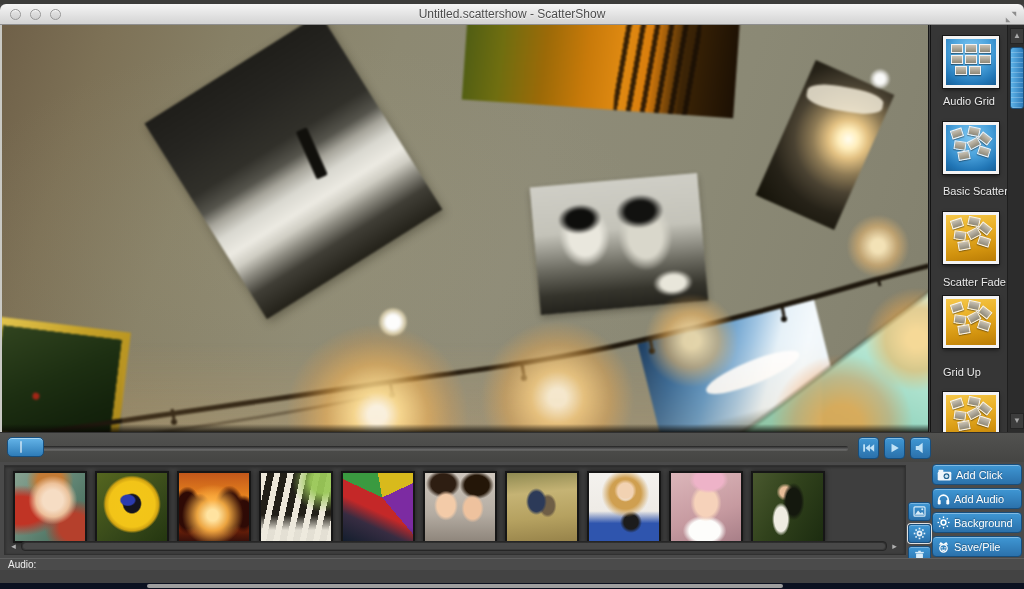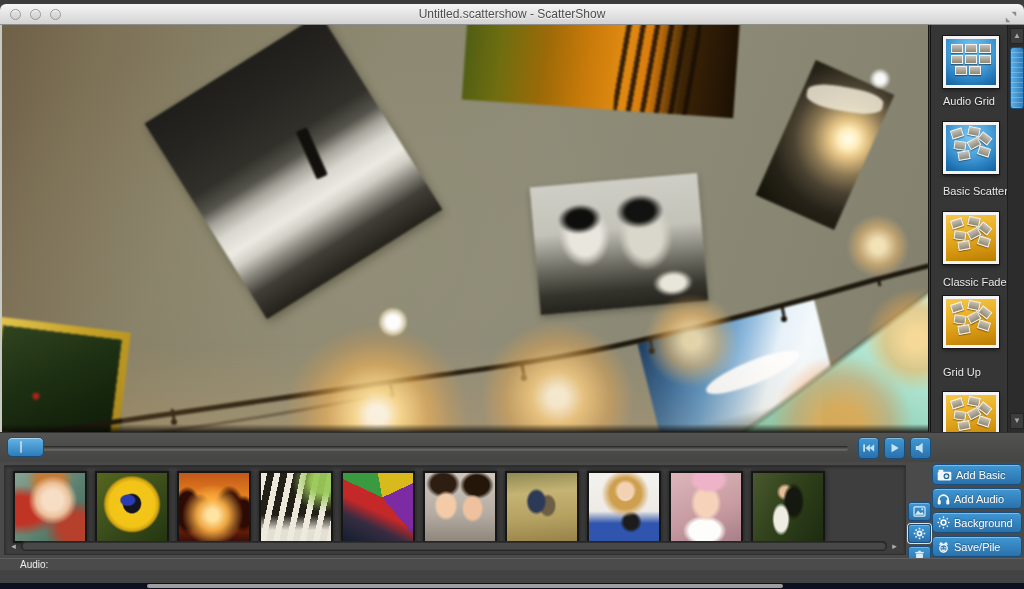--- a/index.html
+++ b/index.html
@@ -139,21 +139,21 @@
     display:flex;align-items:center;justify-content:center;box-shadow:inset 0 1px 0 rgba(255,255,255,.3);}
   .tool-btn.sel{box-shadow:0 0 0 1px #e0e0e0, inset 0 1px 0 rgba(255,255,255,.3);}
   .action-col{position:absolute;left:932px;top:0;width:92px;}
   .action-btn{position:absolute;left:0;width:90px;height:21px;border-radius:4px;cursor:pointer;
     border:1px solid var(--accent_border);background:linear-gradient(var(--accent),var(--accent_dark));
     box-shadow:inset 0 1px 0 rgba(255,255,255,.35);display:flex;align-items:center;gap:4px;padding:0 4px;}
   .action-btn .lbl{font-size:11px;color:#fff;text-shadow:0 -1px 1px rgba(0,0,0,.35);white-space:nowrap;}
   .action-btn .ic,.tool-btn .ic,.t-btn .ic{display:flex;align-items:center;justify-content:center;}
   
   .audiobar{position:absolute;left:0;top:554px;width:1024px;height:12px;background:#4b4b4b;
-    border-top:1px solid #5f5f5f;font-size:10px;color:var(--status_text);line-height:12px;padding-left:20px;}
+    border-top:1px solid #5f5f5f;font-size:10px;color:var(--status_text);line-height:12px;padding-left:8px;}
   .statusbar{position:absolute;left:0;top:566px;width:1024px;height:13px;background:#565656;
     border-top:1px solid #484848;font-size:10px;color:var(--status_text);line-height:13px;}
   .statusbar .hint{position:absolute;left:8px;}
   .statusbar .frame{position:absolute;right:6px;}
 </style>
 </head>
 <body>
 
 <div class="screen">
   <div class="desktop-top"></div>
@@ -253,21 +253,21 @@
           <div class="tpl-label" style="top: 160px;">Basic Scatter</div>
           <div class="tpl-frame gold" style="top: 187px;">
             <div class="tile" style="left: 5px; top: 4px; transform: rotate(-18deg);"></div>
             <div class="tile" style="left: 22px; top: 2px; transform: rotate(12deg);"></div>
             <div class="tile" style="left: 33px; top: 9px; transform: rotate(38deg);"></div>
             <div class="tile" style="left: 8px; top: 16px; transform: rotate(8deg);"></div>
             <div class="tile" style="left: 22px; top: 14px; transform: rotate(-28deg);"></div>
             <div class="tile" style="left: 32px; top: 22px; transform: rotate(18deg);"></div>
             <div class="tile" style="left: 12px; top: 26px; transform: rotate(-10deg);"></div>
           </div>
-          <div class="tpl-label" style="top: 251px;">Classic Fade</div>
+          <div class="tpl-label" style="top: 251px;">Scatter Fade</div>
           <div class="tpl-frame gold" style="top: 271px;">
             <div class="tile" style="left: 5px; top: 4px; transform: rotate(-18deg);"></div>
             <div class="tile" style="left: 22px; top: 2px; transform: rotate(12deg);"></div>
             <div class="tile" style="left: 33px; top: 9px; transform: rotate(38deg);"></div>
             <div class="tile" style="left: 8px; top: 16px; transform: rotate(8deg);"></div>
             <div class="tile" style="left: 22px; top: 14px; transform: rotate(-28deg);"></div>
             <div class="tile" style="left: 32px; top: 22px; transform: rotate(18deg);"></div>
             <div class="tile" style="left: 12px; top: 26px; transform: rotate(-10deg);"></div>
           </div>
           <div class="tpl-label" style="top: 341px;">Grid Up</div>
@@ -385,21 +385,21 @@
       <div class="action-col" id="action-col">
           <div class="action-btn" style="top: 2px;">
             <span class="ic">
               <svg viewBox="0 0 18 15" width="15" height="12">
                 <rect x="0.5" y="3.5" width="17" height="11" rx="1.8" fill="#eef6fc"></rect>
                 <rect x="1.5" y="0.8" width="6" height="3.4" rx="1" fill="#eef6fc"></rect>
                 <circle cx="11.5" cy="9" r="3.6" fill="#20628f"></circle>
                 <circle cx="11.5" cy="9" r="2.1" fill="#cfe6f4"></circle>
               </svg>
             </span>
-            <span class="lbl">Add Basic</span>
+            <span class="lbl">Add Click</span>
           </div>
           <div class="action-btn" style="top: 26px;">
             <span class="ic">
               <svg viewBox="0 0 15 14" width="13" height="12">
                 <path d="M2 10 V8 a5.5 5.5 0 0 1 11 0 v2" fill="none" stroke="#fff" stroke-width="1.8"></path>
                 <rect x="0.8" y="7.8" width="3.4" height="5.6" rx="1.4" fill="#fff"></rect>
                 <rect x="10.8" y="7.8" width="3.4" height="5.6" rx="1.4" fill="#fff"></rect>
               </svg>
             </span>
             <span class="lbl">Add Audio</span>

